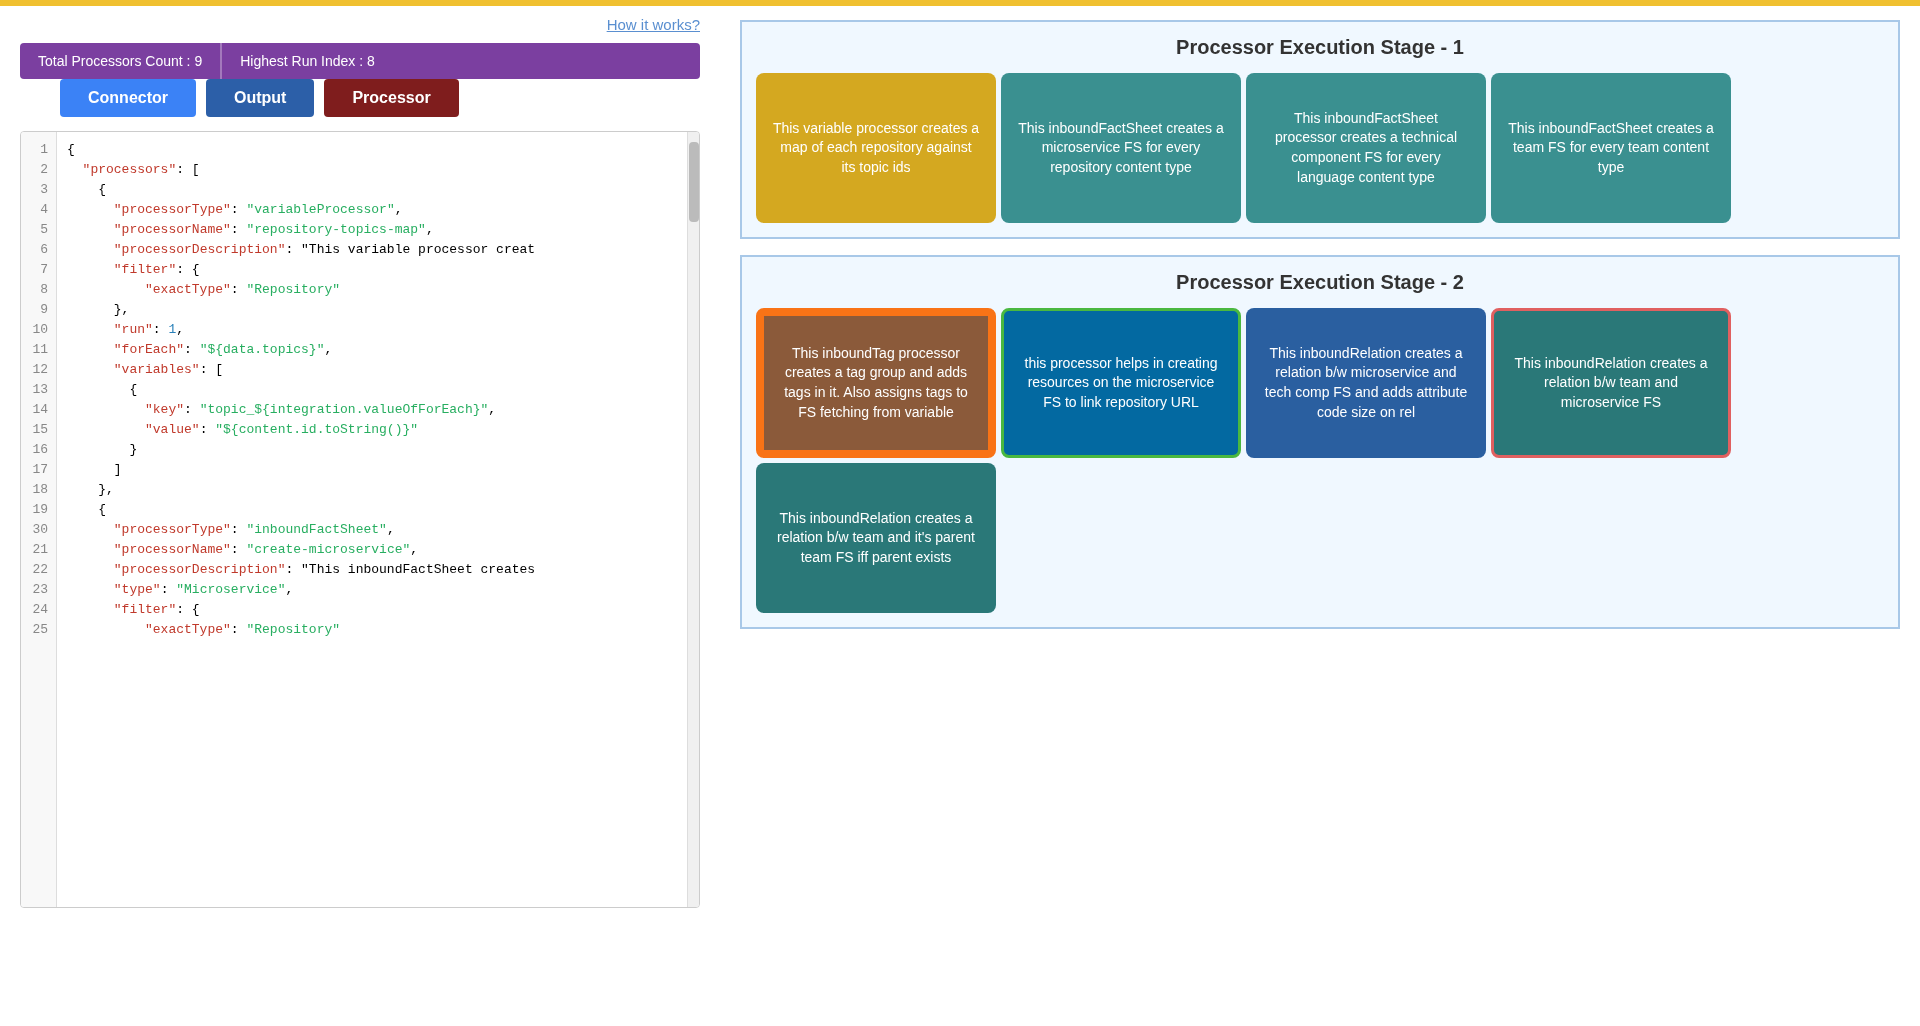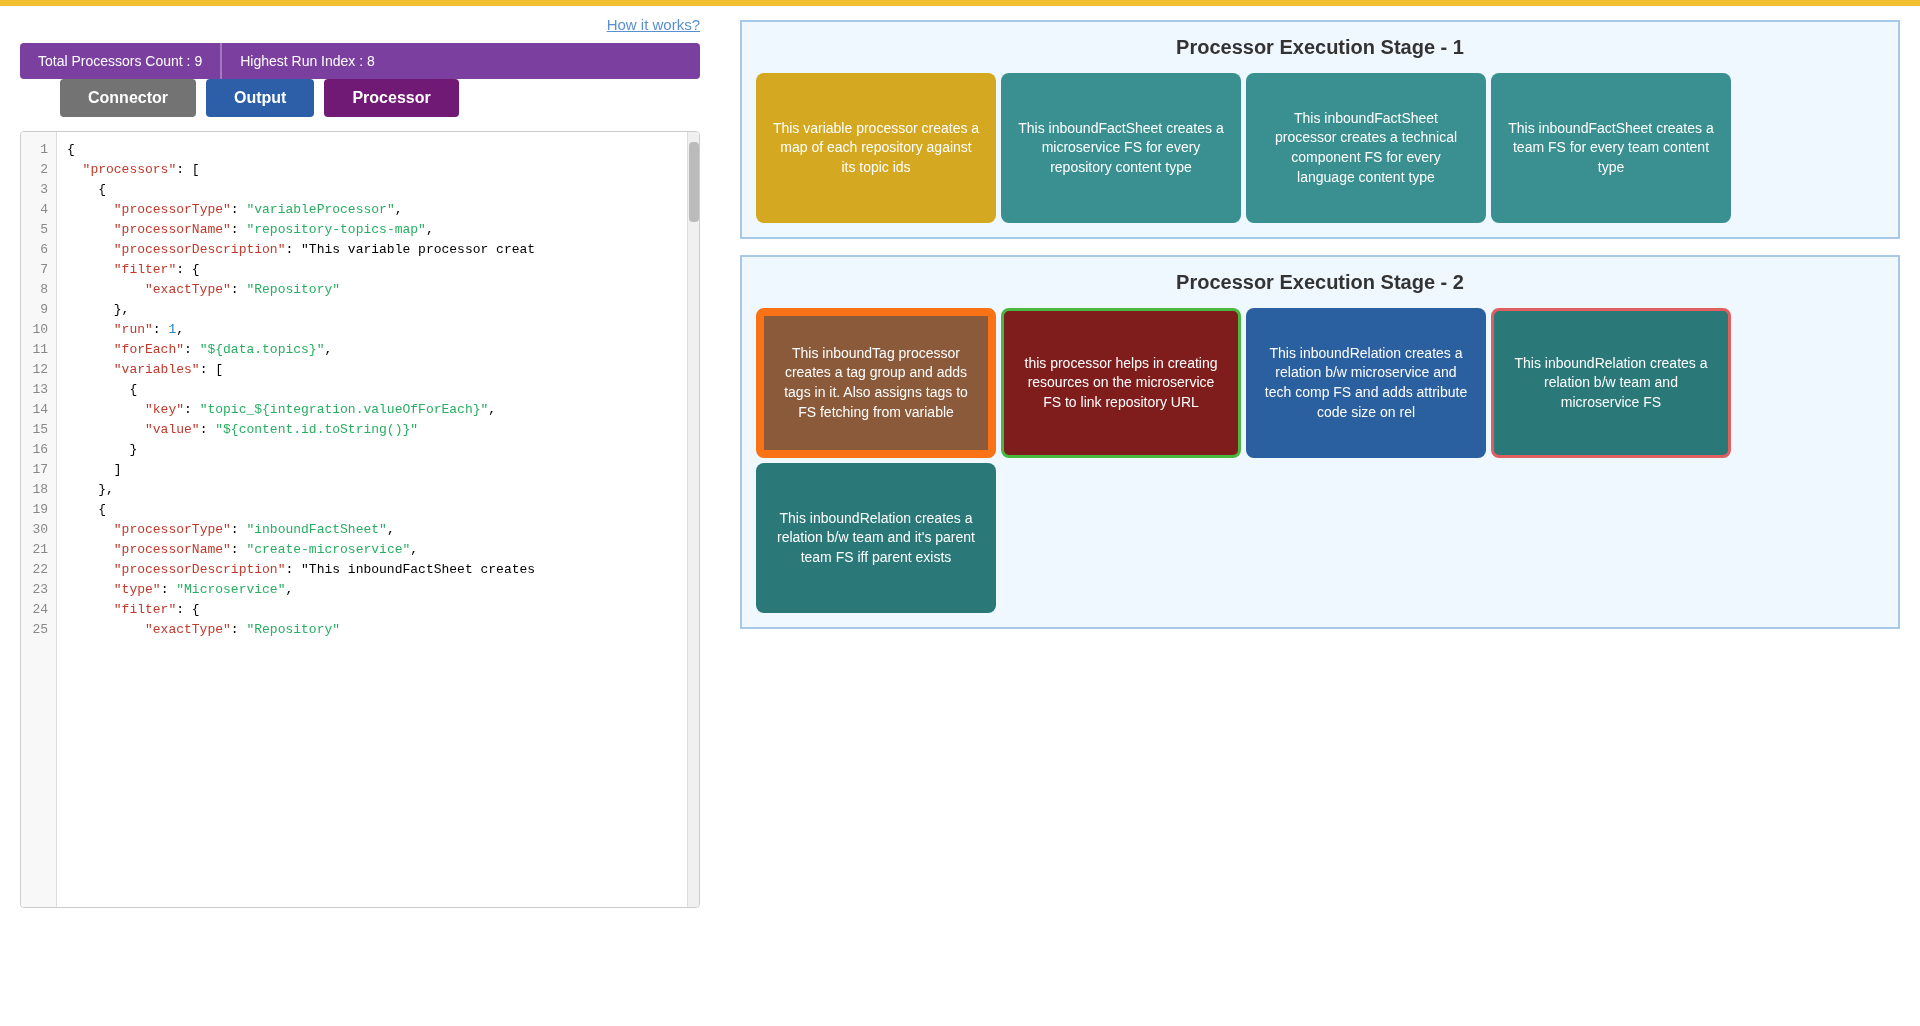--- a/index.html
+++ b/index.html
@@ -49,41 +49,41 @@
     .stats-bar .stat-item:first-child {
       border-right: 2px solid rgba(255,255,255,0.3);
     }
     .toolbar {
       display: flex;
       gap: 10px;
       margin-bottom: 14px;
       padding-left: 40px;
     }
     .btn-connector {
-      background: #737373;
+      background: #3b82f6;
       color: #fff;
       border: none;
       border-radius: 4px;
       padding: 10px 28px;
       font-size: 16px;
       font-weight: bold;
       cursor: pointer;
     }
     .btn-output {
       background: #2c5fa8;
       color: #fff;
       border: none;
       border-radius: 4px;
       padding: 10px 28px;
       font-size: 16px;
       font-weight: bold;
       cursor: pointer;
     }
     .btn-processor {
-      background: #701a75;
+      background: #7f1d1d;
       color: #fff;
       border: none;
       border-radius: 4px;
       padding: 10px 28px;
       font-size: 16px;
       font-weight: bold;
       cursor: pointer;
     }
     .code-editor {
       flex: 1;
@@ -169,21 +169,21 @@
       display: flex;
       align-items: center;
       justify-content: center;
       line-height: 1.4;
       width: 240px;
       min-height: 150px;
     }
     .card-yellow { background: #d4a820; }
     .card-teal { background: #3a9090; }
     .card-brown { background: #8b5a3a; border: 8px solid #f97316; }
-    .card-green { background: #7f1d1d; border: 3px solid #4ab840; }
+    .card-green { background: #0369a1; border: 3px solid #4ab840; }
     .card-blue-dark { background: #2a5fa0; }
     .card-teal2 { background: #2a7878; border: 3px solid #e06060; }
     .card-teal3 { background: #2a7878; }
   </style>
 </head>
 <body>
 
 <div class="top-bar"></div>
 <div class="main-layout">
 

